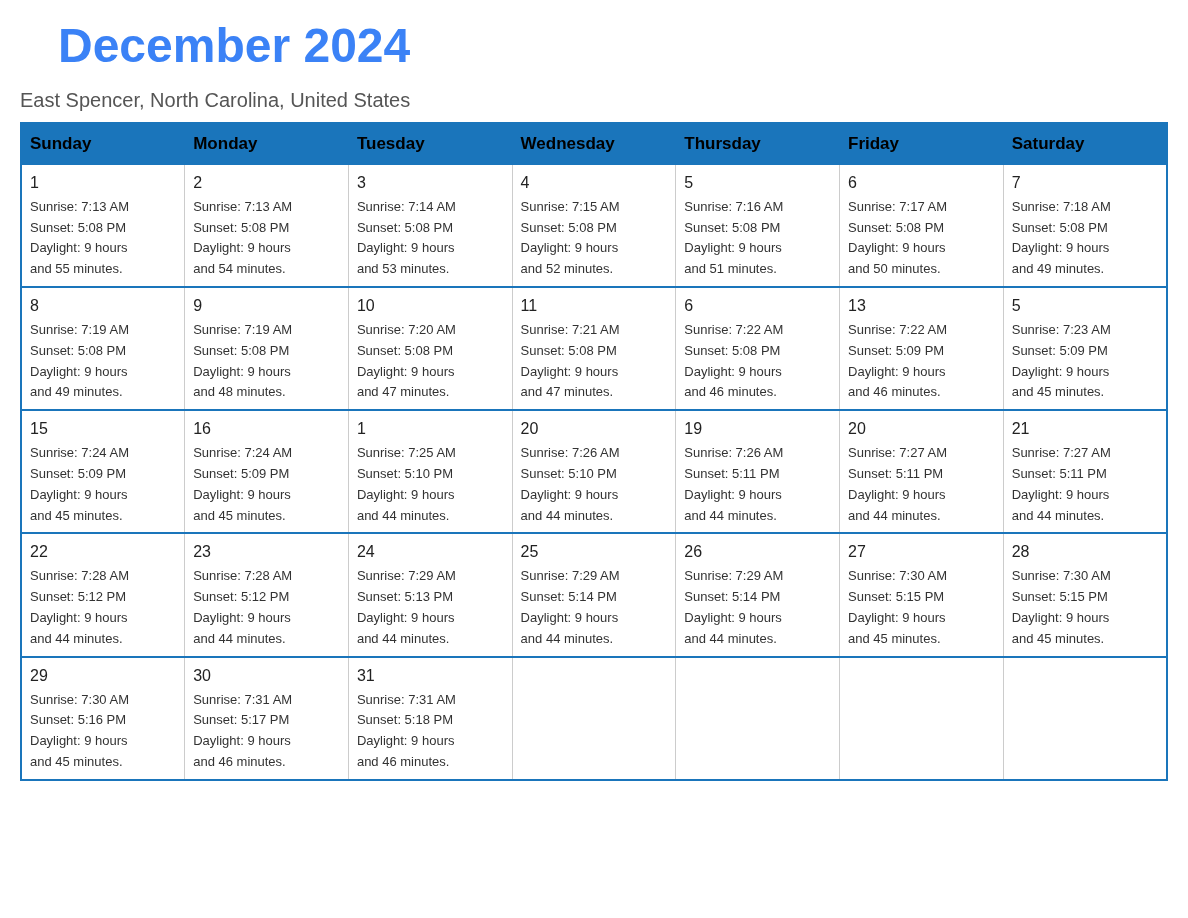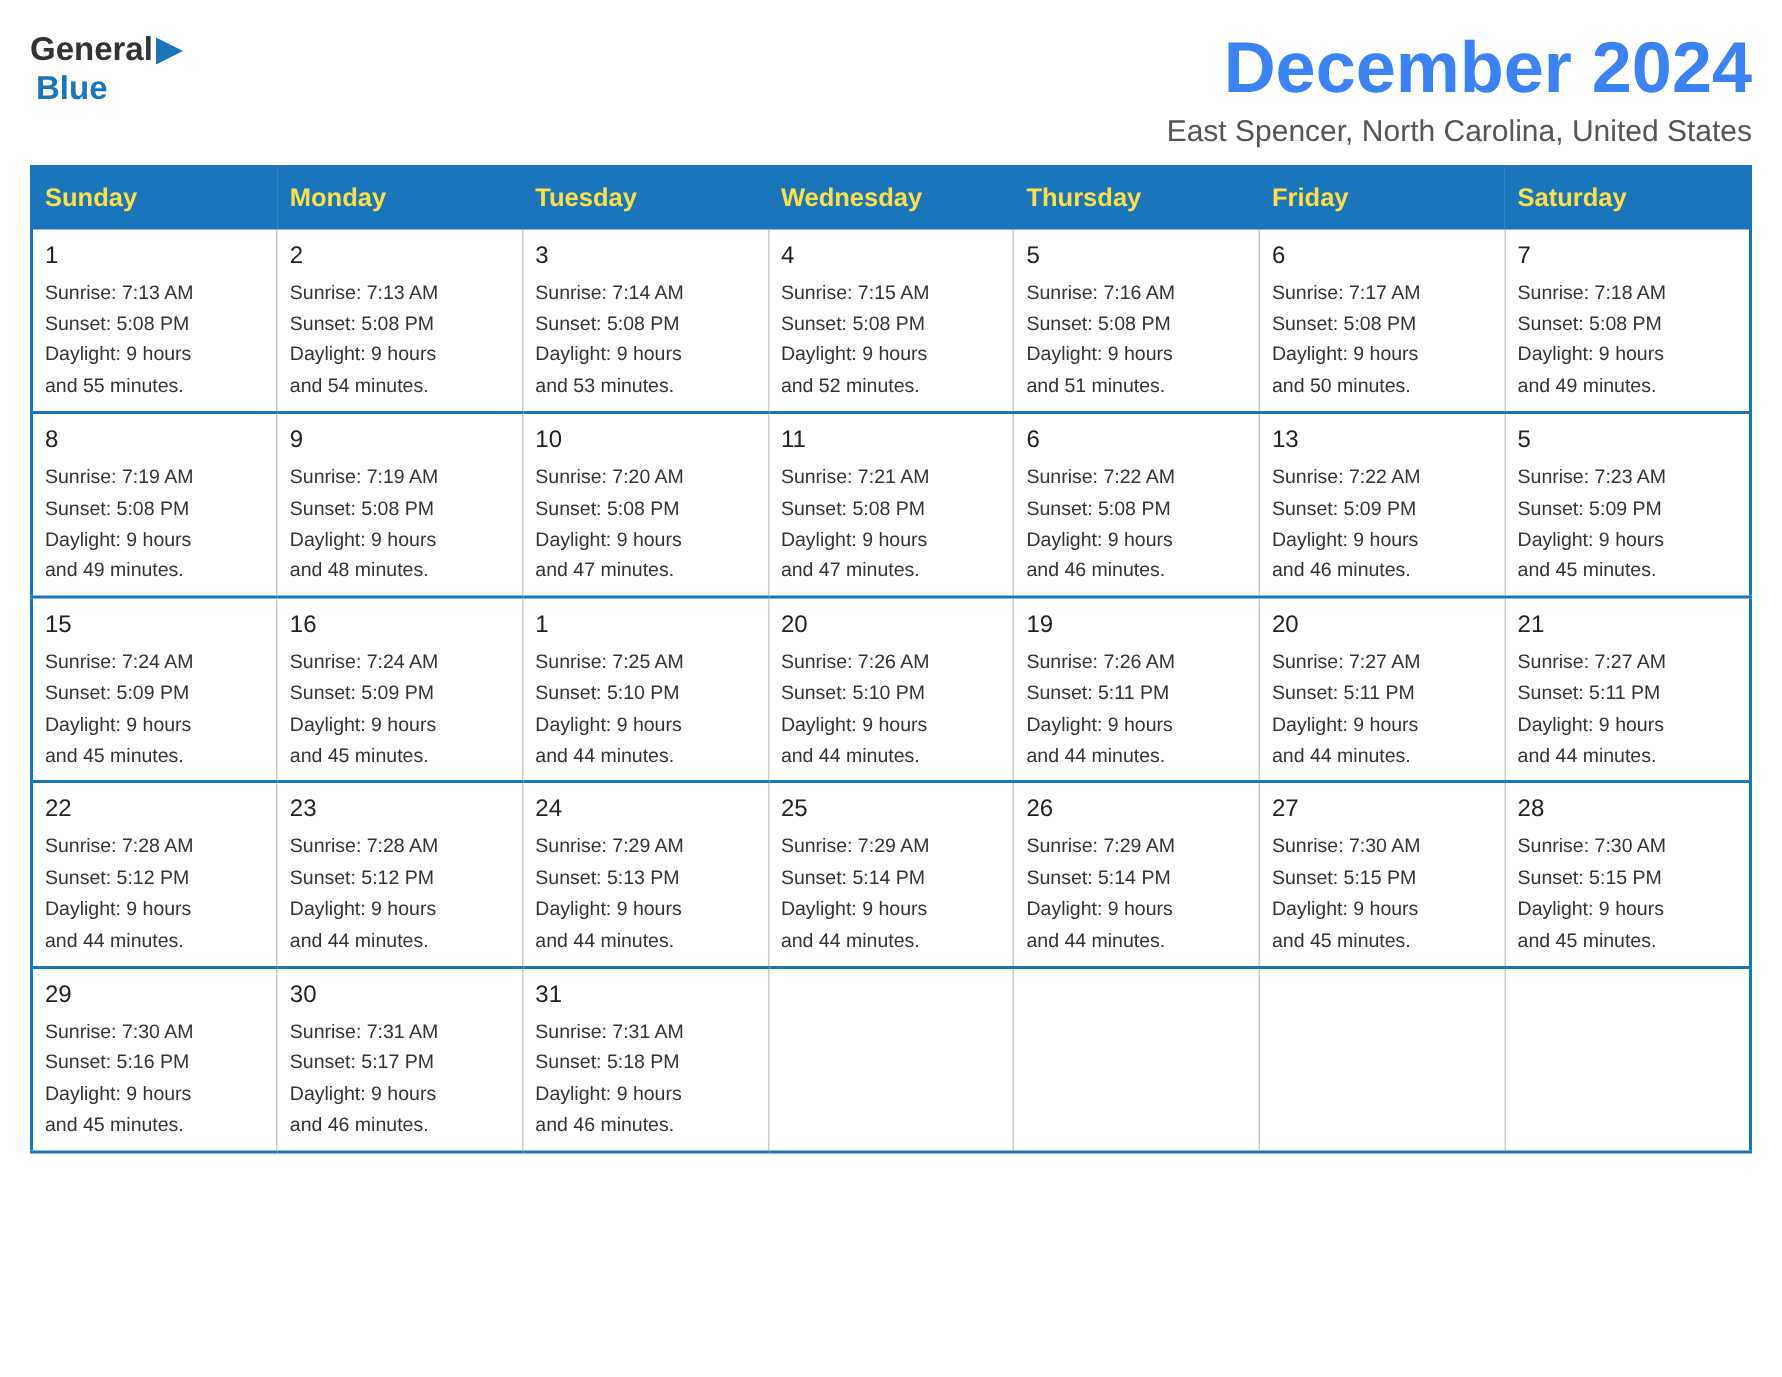--- a/index.html
+++ b/index.html
@@ -44,30 +44,30 @@
     }
     .month-title {
       font-size: 48px;
       font-weight: bold;
       color: #3b82f6;
       line-height: 1.1;
     }
     .location-title {
       font-size: 20px;
       color: #555;
-      margin-top: 4px;
+      margin-top: 16px;
     }
     .calendar {
       width: 100%;
       border-collapse: collapse;
       border: 2px solid #1a75bb;
     }
     .calendar thead tr th {
       background-color: #1a75bb;
-      color: #fde047;
+      color: #000000;
       font-size: 17px;
       font-weight: bold;
       padding: 10px 8px;
       text-align: left;
       border: 1px solid #1a75bb;
     }
     .calendar tbody tr td {
       vertical-align: top;
       padding: 6px 8px;
       border: 1px solid #ccc;
@@ -91,31 +91,20 @@
       line-height: 1.6;
     }
     .calendar tbody tr td.empty {
       background: #fff;
     }
   </style>
 </head>
 <body>
 
 <div class="header">
-  <div class="logo-wrapper">
-    <div class="logo-row1">
-      <span class="logo-text-general">General</span>
-      <svg width="18" height="18" viewBox="0 0 18 18" style="margin-left:2px;margin-top:2px;">
-        <polygon points="0,0 18,9 0,18" fill="#1a75bb"></polygon>
-      </svg>
-    </div>
-    <div class="logo-row2">
-      <span class="logo-text-blue">Blue</span>
-    </div>
-  </div>
   <div class="title-section">
     <div class="month-title">December 2024</div>
     <div class="location-title">East Spencer, North Carolina, United States</div>
   </div>
 </div>
 
 <table class="calendar">
   <thead>
     <tr>
     <th>Sunday</th>

